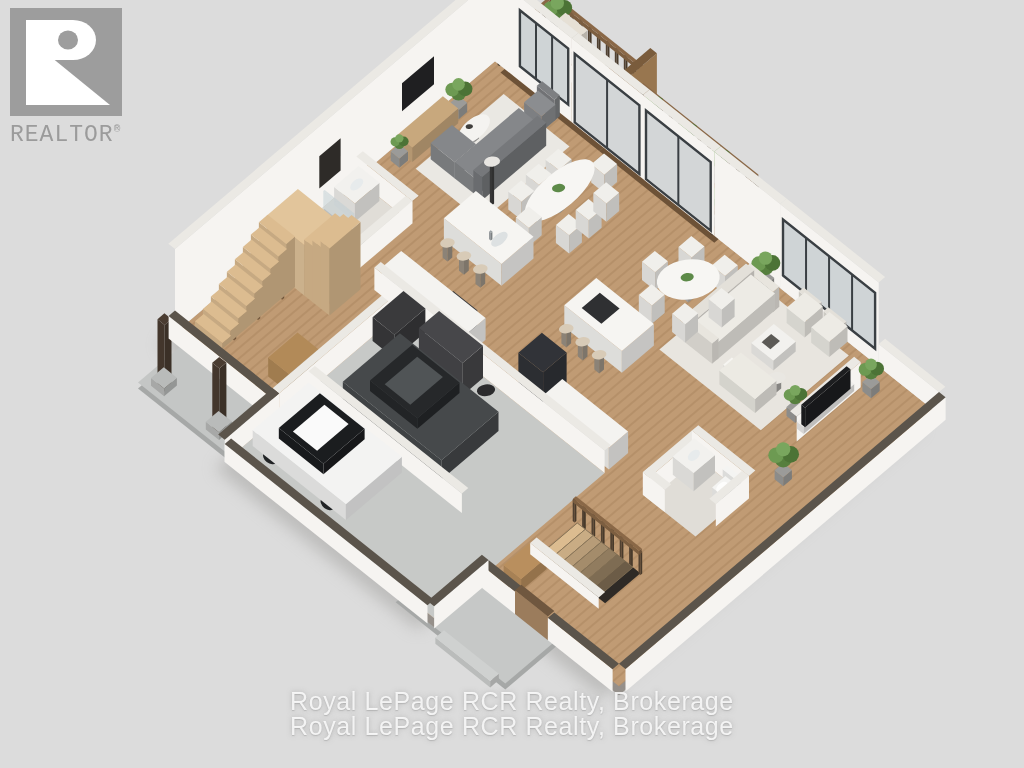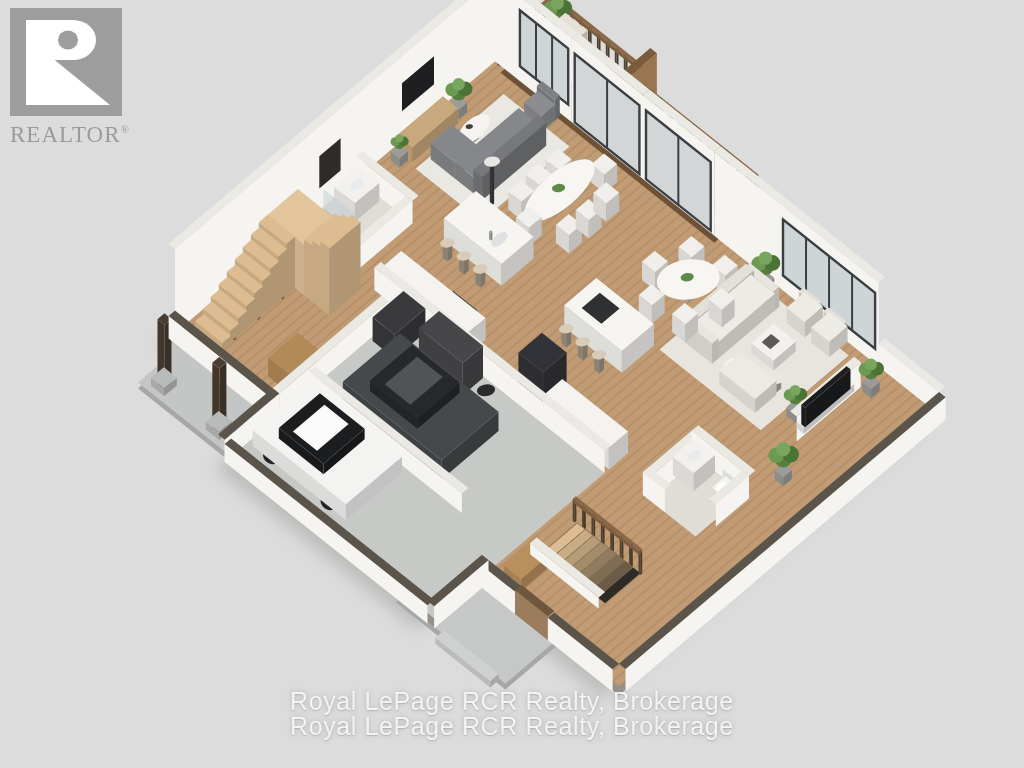--- a/index.html
+++ b/index.html
@@ -1,21 +1,21 @@
 <!DOCTYPE html>
 <html><head>
 <meta charset="utf-8">
 <style>
   html,body{margin:0;padding:0;background:#dcdcdc;}
   .stage{position:relative;width:1024px;height:768px;margin:0 auto;background:#dcdcdc;overflow:hidden;
          font-family:"Liberation Sans",sans-serif;}
   .stage svg.scene{position:absolute;left:0;top:0;width:1024px;height:768px;}
   .logo{position:absolute;left:10px;top:8px;width:130px;}
   .logo-label{margin-top:2px;font-size:23px;letter-spacing:1px;color:#9b9b9b;
-              font-family:Liberation Serif, serif;}
+              font-family:Liberation Mono, monospace;}
   .logo-label sup{font-size:11px;}
   .wm{position:absolute;left:0;right:0;text-align:center;
       font-family:"Liberation Sans",sans-serif;font-size:25px;letter-spacing:0.6px;
       color:rgba(253,253,253,0.86);text-shadow:0 0 5px rgba(150,150,150,0.55),0 1px 1px rgba(130,130,130,0.35);}
   .wm-1{top:687px;}
   .wm-2{top:712px;}
 </style>
 </head>
 <body>
 

